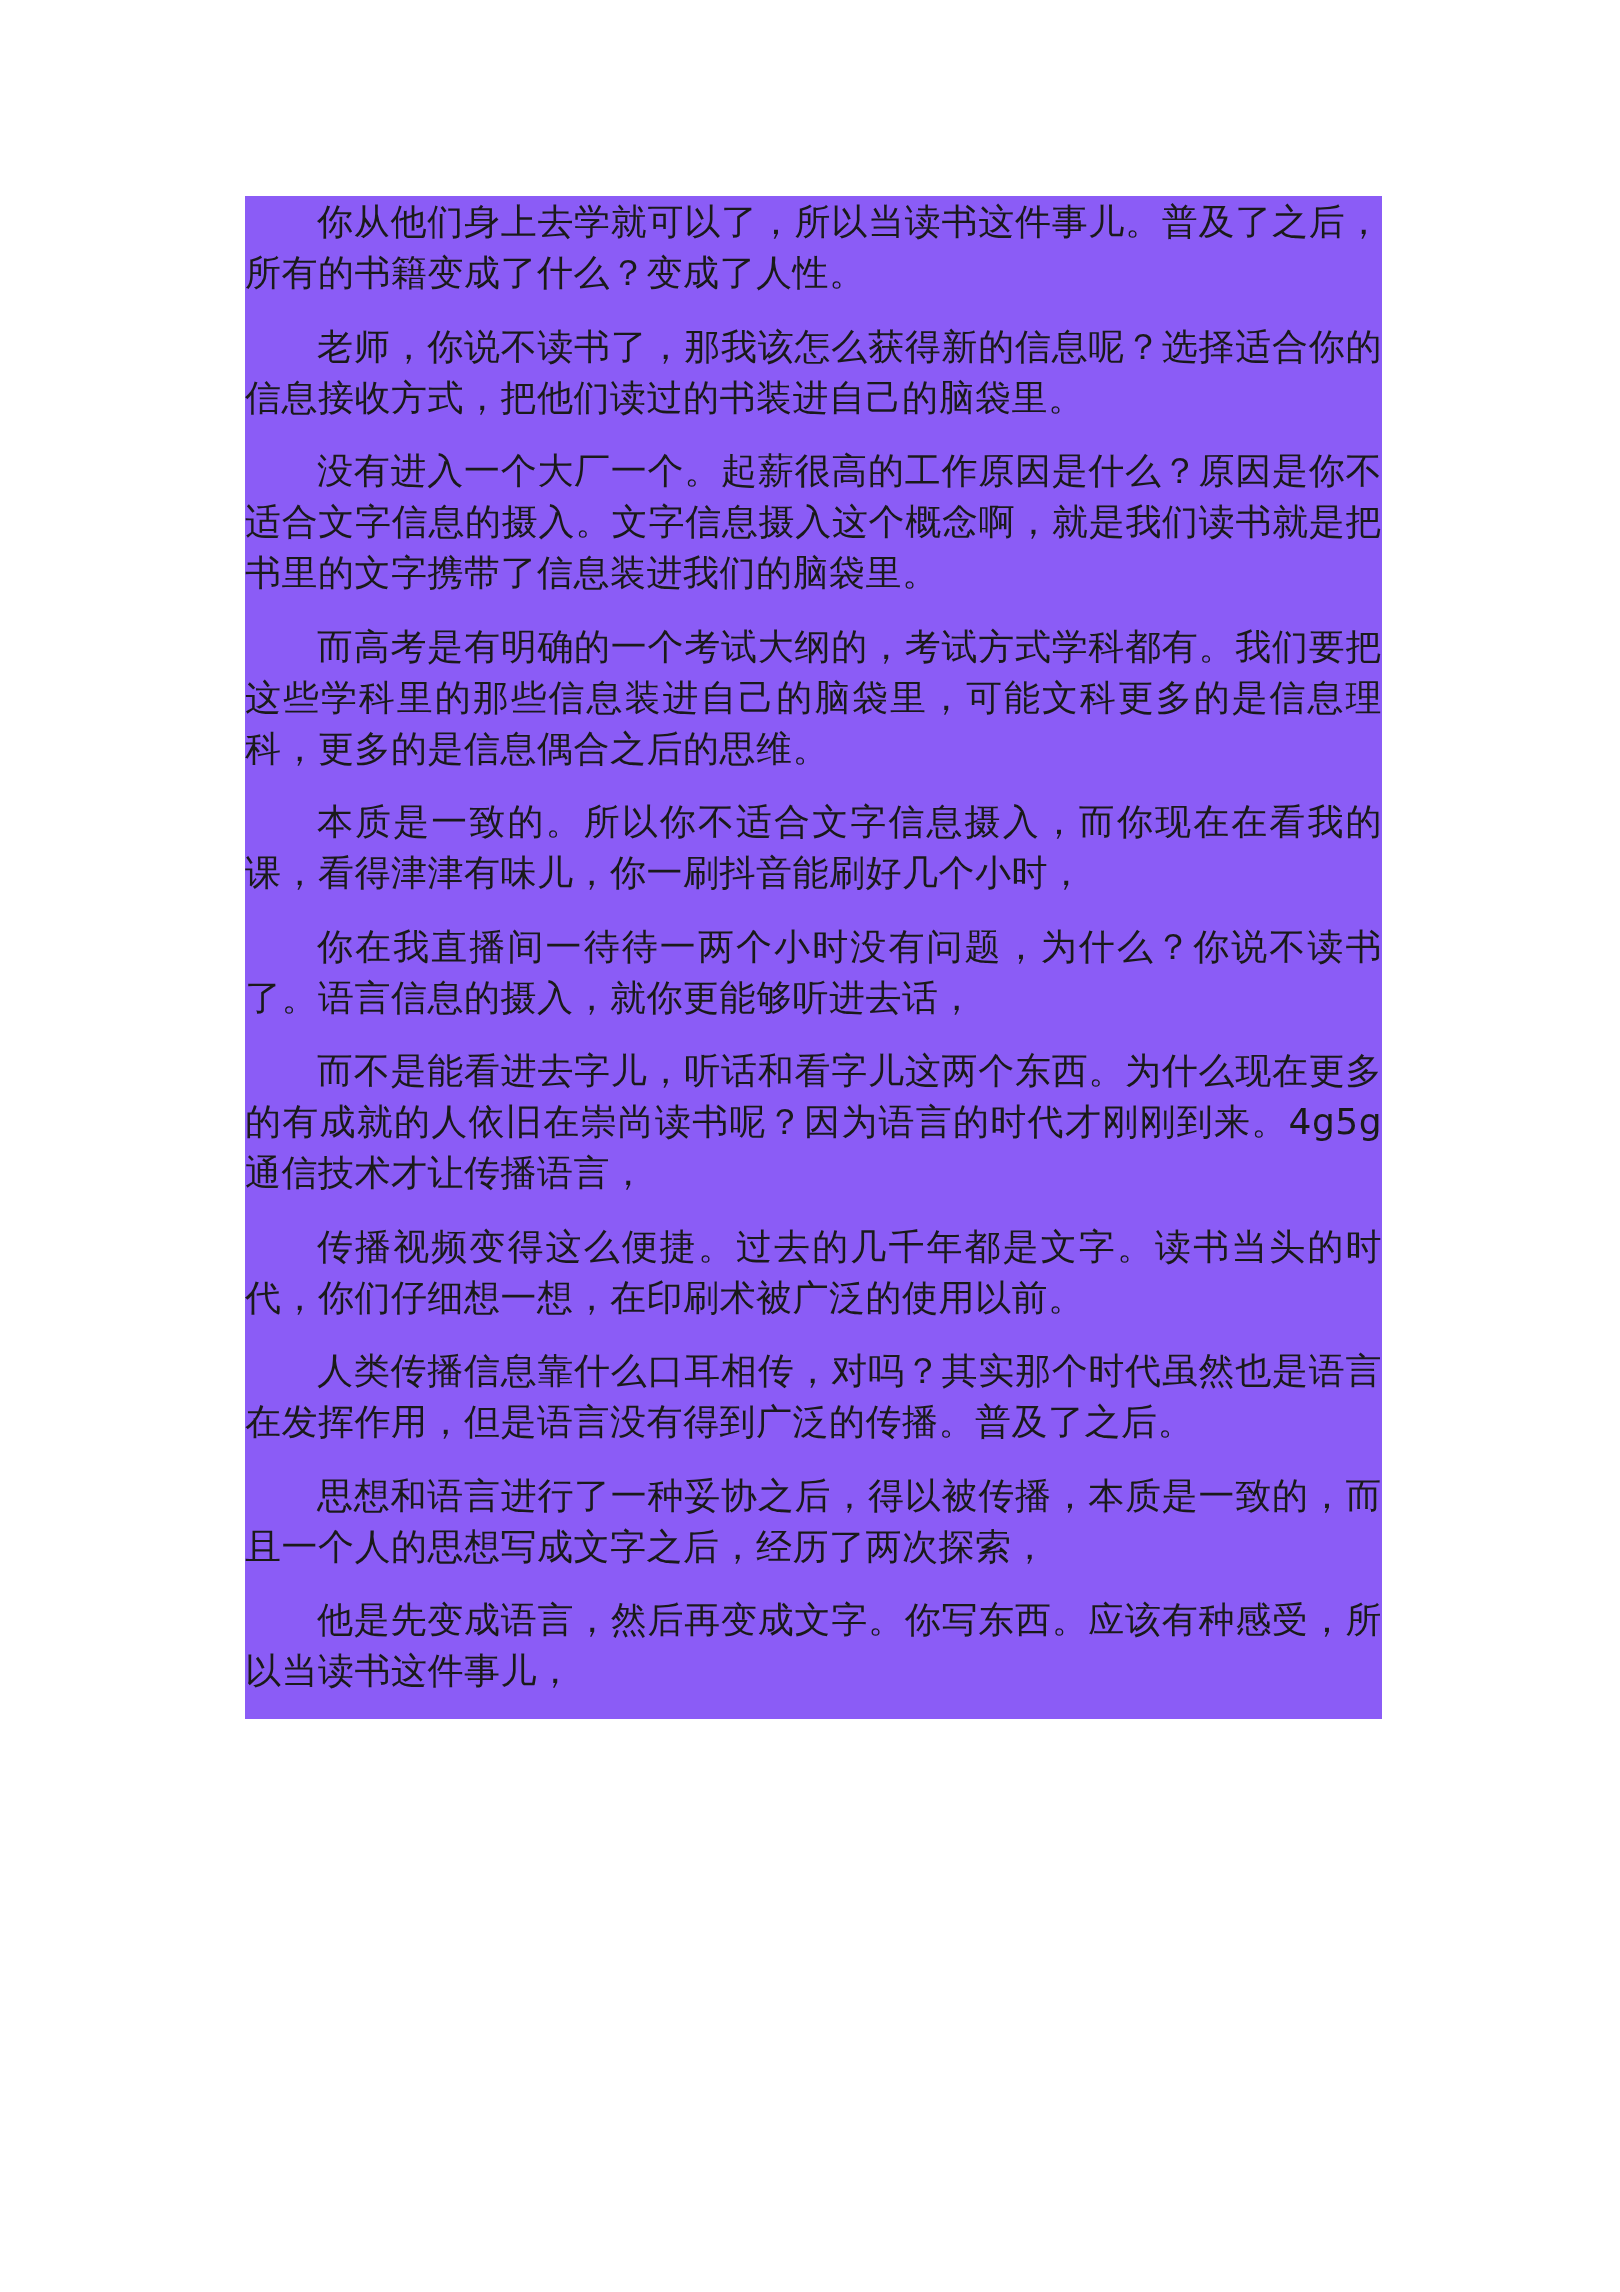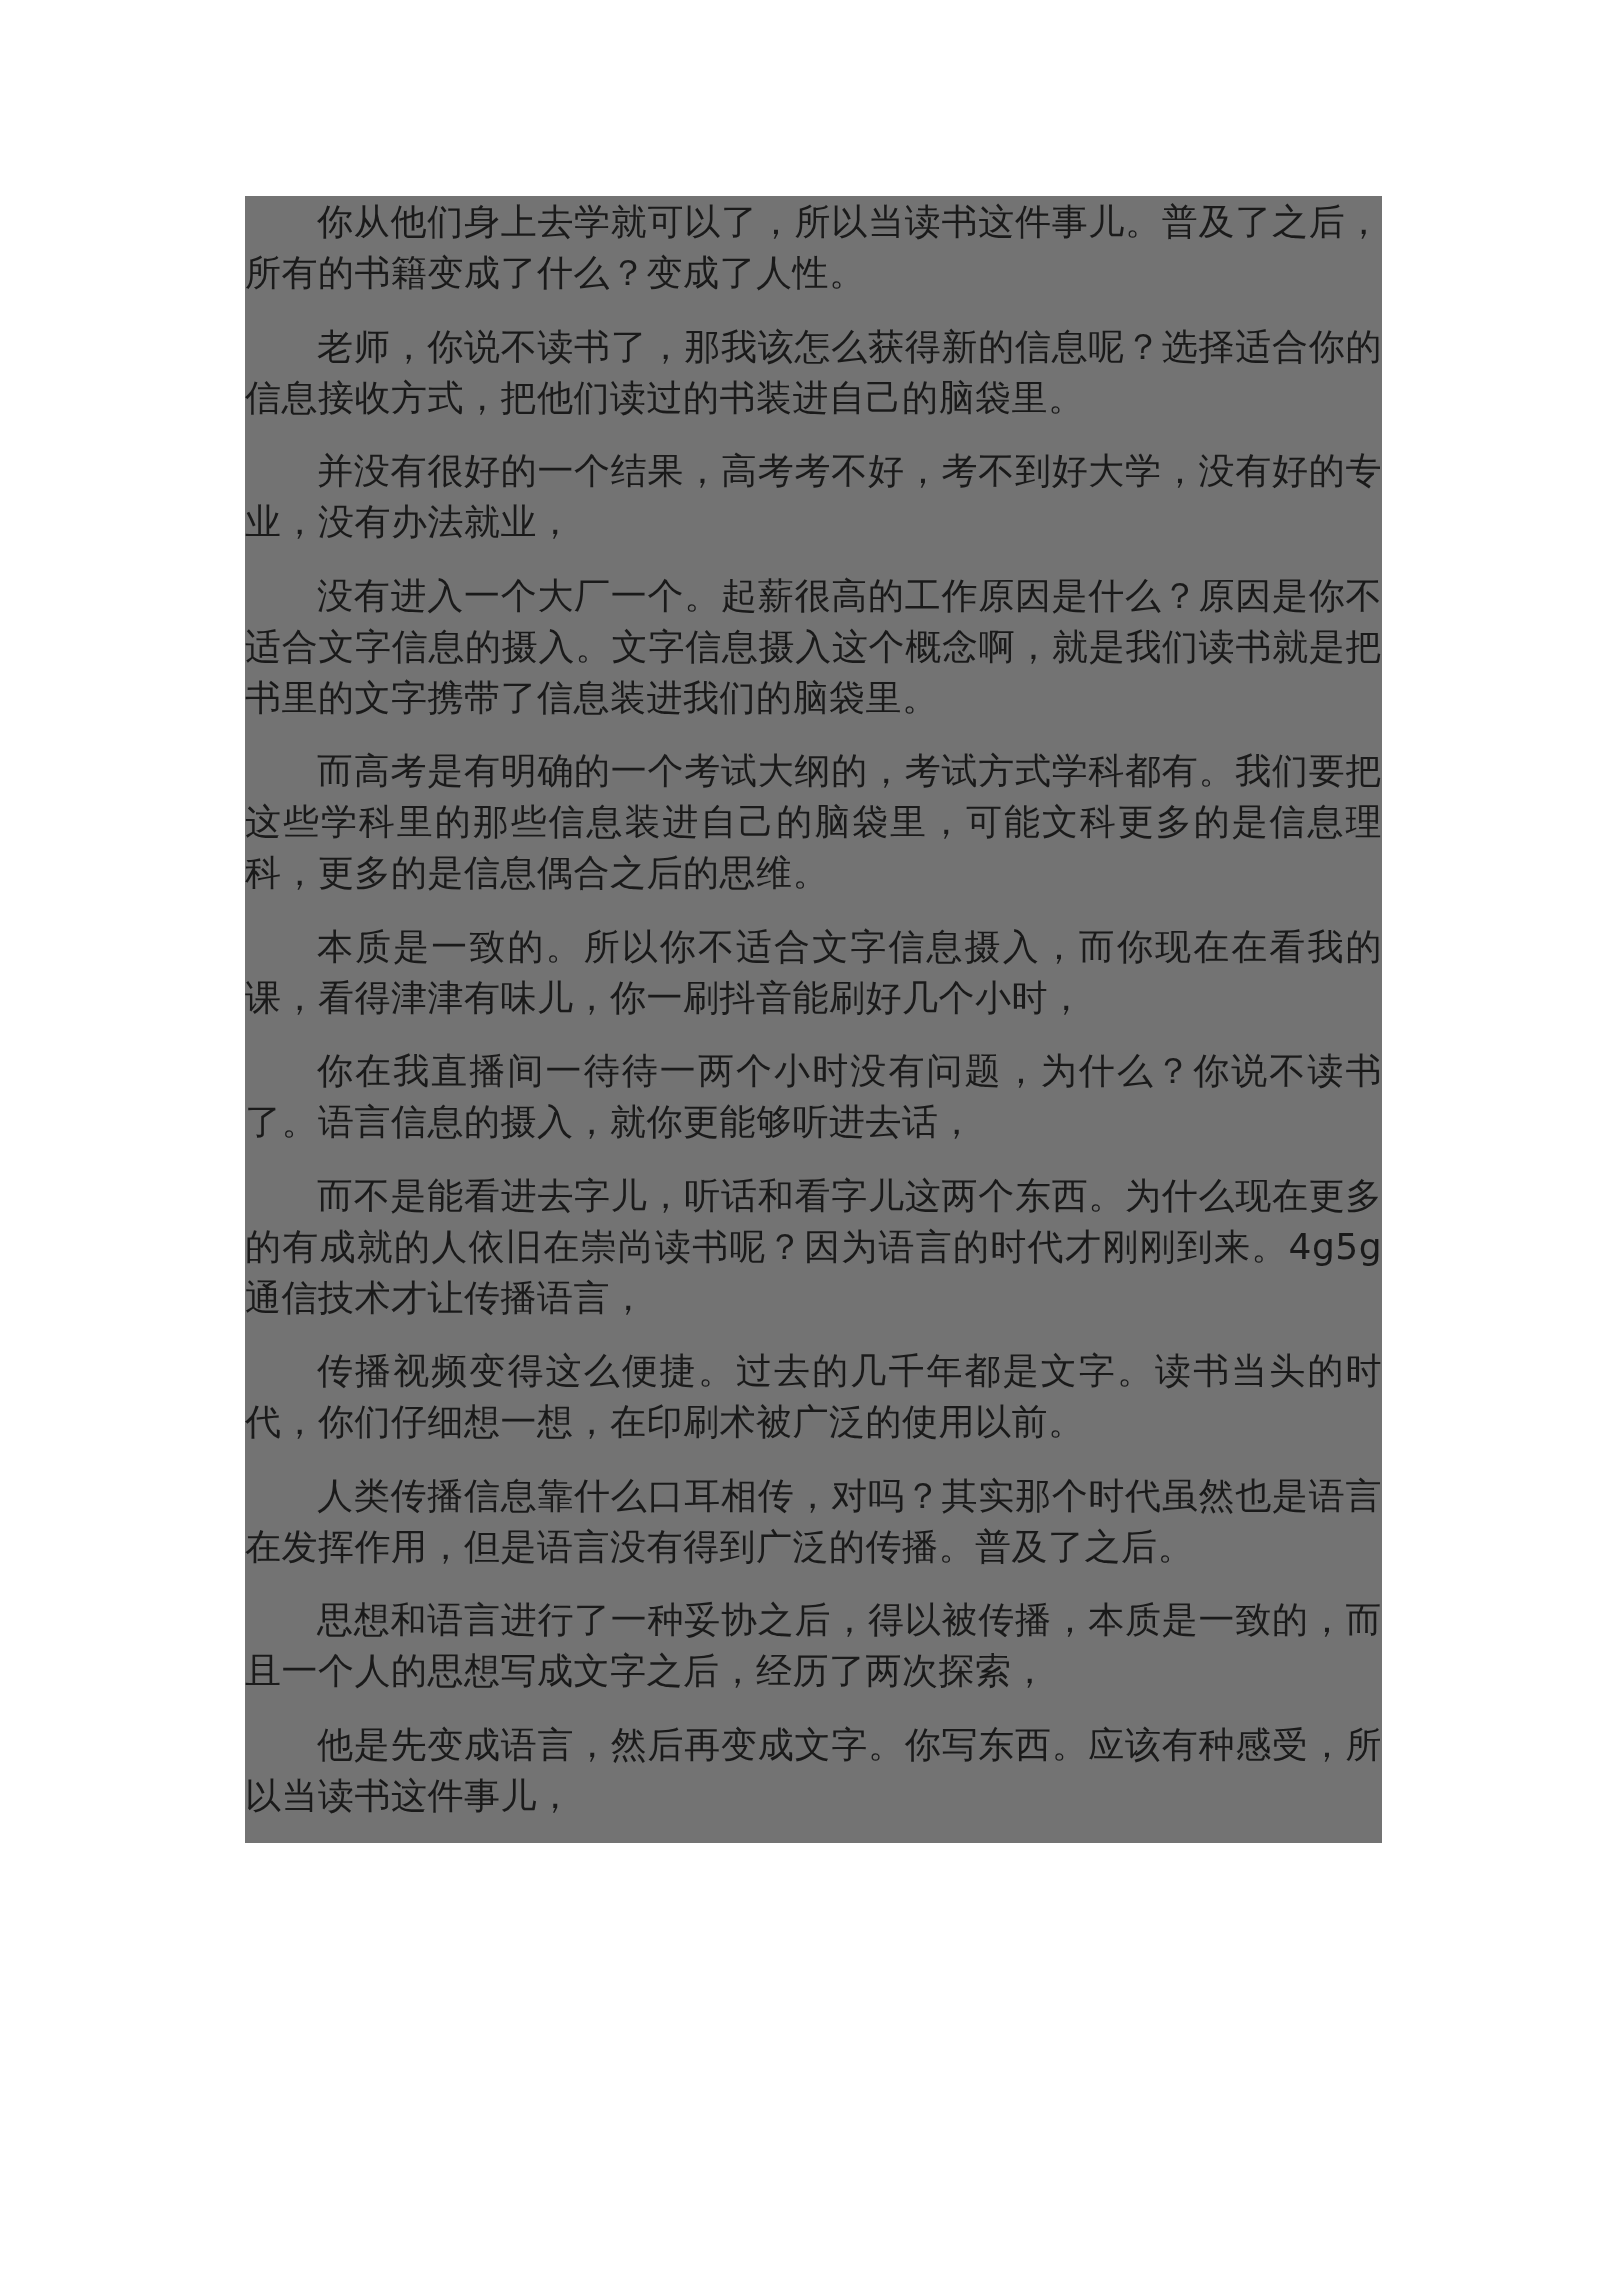--- a/index.html
+++ b/index.html
@@ -11,41 +11,40 @@
       width: 1620px;
       height: 2293px;
       position: relative;
       overflow: hidden;
     }
     .page {
       position: absolute;
       left: 245px;
       top: 196px;
       width: 1137px;
-      background: #737373;
+      background: #8b5cf6;
       color: #1a1a1a;
       font-family: "DejaVu Sans", "Liberation Sans", sans-serif;
       font-size: 36px;
       line-height: 51px;
       letter-spacing: 0.5px;
     }
     .para {
       margin: 0 0 22.5px 0;
       text-indent: 2em;
       text-align: justify;
       word-break: break-all;
     }
   </style>
 </head>
 <body>
 
 <div class="page">
   <p class="para">你从他们身上去学就可以了，所以当读书这件事儿。普及了之后，所有的书籍变成了什么？变成了人性。</p>
   <p class="para">老师，你说不读书了，那我该怎么获得新的信息呢？选择适合你的信息接收方式，把他们读过的书装进自己的脑袋里。</p>
-  <p class="para">并没有很好的一个结果，高考考不好，考不到好大学，没有好的专业，没有办法就业，</p>
   <p class="para">没有进入一个大厂一个。起薪很高的工作原因是什么？原因是你不适合文字信息的摄入。文字信息摄入这个概念啊，就是我们读书就是把书里的文字携带了信息装进我们的脑袋里。</p>
   <p class="para">而高考是有明确的一个考试大纲的，考试方式学科都有。我们要把这些学科里的那些信息装进自己的脑袋里，可能文科更多的是信息理科，更多的是信息偶合之后的思维。</p>
   <p class="para">本质是一致的。所以你不适合文字信息摄入，而你现在在看我的课，看得津津有味儿，你一刷抖音能刷好几个小时，</p>
   <p class="para">你在我直播间一待待一两个小时没有问题，为什么？你说不读书了。语言信息的摄入，就你更能够听进去话，</p>
   <p class="para">而不是能看进去字儿，听话和看字儿这两个东西。为什么现在更多的有成就的人依旧在崇尚读书呢？因为语言的时代才刚刚到来。4g5g 通信技术才让传播语言，</p>
   <p class="para">传播视频变得这么便捷。过去的几千年都是文字。读书当头的时代，你们仔细想一想，在印刷术被广泛的使用以前。</p>
   <p class="para">人类传播信息靠什么口耳相传，对吗？其实那个时代虽然也是语言在发挥作用，但是语言没有得到广泛的传播。普及了之后。</p>
   <p class="para">思想和语言进行了一种妥协之后，得以被传播，本质是一致的，而且一个人的思想写成文字之后，经历了两次探索，</p>
   <p class="para">他是先变成语言，然后再变成文字。你写东西。应该有种感受，所以当读书这件事儿，</p>
 </div>

